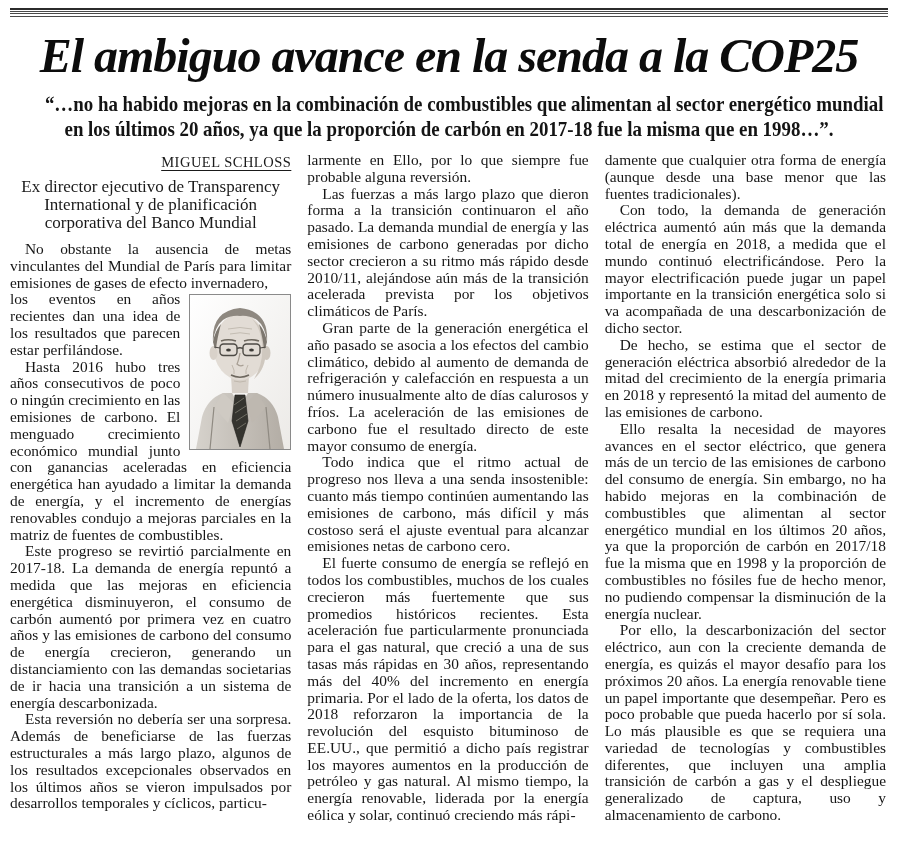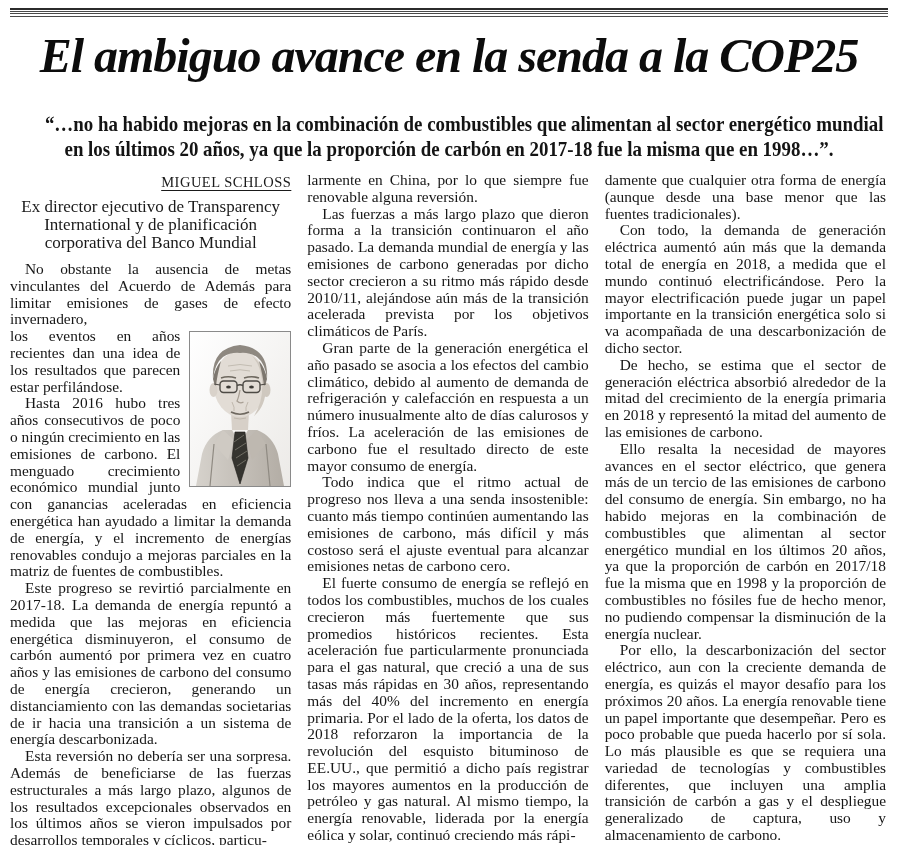--- a/index.html
+++ b/index.html
@@ -34,21 +34,21 @@
     font-family: "Liberation Serif", serif;
     font-style: italic;
     font-weight: 700;
     font-size: 48px;
     line-height: 58px;
     letter-spacing: -1px;
     color: #0c0c0c;
     white-space: nowrap;
   }
   .subhead {
-    margin-top: 27px;
+    margin-top: 7px;
   }
   .subhead-line {
     text-align: center;
     font-size: 21px;
     line-height: 25px;
     font-weight: 600;
     color: #141414;
     white-space: nowrap;
     transform: scaleX(0.90);
     transform-origin: 50% 50%;
@@ -116,21 +116,21 @@
     <div class="subhead-line">“…no ha habido mejoras en la combinación de combustibles que alimentan al sector energético mundial</div>
     <div class="subhead-line">en los últimos 20 años, ya que la proporción de carbón en 2017-18 fue la misma que en 1998…”.</div>
   </div>
 
   <div class="columns">
 
     <div class="column body-text">
       <div class="byline-name">Miguel Schloss</div>
       <div class="byline-affiliation">Ex director ejecutivo de Transparency International y de planificación corporativa del Banco Mundial</div>
 
-      <p class="indent first-body">No obstante la ausencia de metas vinculantes del Acuerdo de Además para limitar emisiones de gases de efecto invernadero,</p>
+      <p class="indent first-body">No obstante la ausencia de metas vinculantes del Mundial de París para limitar emisiones de gases de efecto invernadero,</p>
 
       <div class="photo-float">
         <svg viewBox="0 0 100 154" xmlns="http://www.w3.org/2000/svg">
           <defs>
             <linearGradient id="bgg" x1="0" y1="0" x2="1" y2="1">
               <stop offset="0" stop-color="#ffffff"></stop>
               <stop offset="1" stop-color="#eceae7"></stop>
             </linearGradient>
             <linearGradient id="jak" x1="0" y1="0" x2="1" y2="0">
               <stop offset="0" stop-color="#d6d2cc"></stop>
@@ -184,21 +184,21 @@
         </svg>
       </div>
 
       <p>los eventos en años recientes dan una idea de los resultados que parecen estar perfilándose.</p>
       <p class="indent">Hasta 2016 hubo tres años consecutivos de poco o ningún crecimiento en las emisiones de carbono. El menguado crecimiento económico mundial junto con ganancias aceleradas en eficiencia energética han ayudado a limitar la demanda de energía, y el incremento de energías renovables condujo a mejoras parciales en la matriz de fuentes de combustibles.</p>
       <p class="indent">Este progreso se revirtió parcialmente en 2017-18. La demanda de energía repuntó a medida que las mejoras en eficiencia energética disminuyeron, el consumo de carbón aumentó por primera vez en cuatro años y las emisiones de carbono del consumo de energía crecieron, generando un distanciamiento con las demandas societarias de ir hacia una transición a un sistema de energía descarbonizada.</p>
       <p class="indent">Esta reversión no debería ser una sorpresa. Además de beneficiarse de las fuerzas estructurales a más largo plazo, algunos de los resultados excepcionales observados en los últimos años se vieron impulsados por desarrollos temporales y cíclicos, particu-</p>
     </div>
 
     <div class="column body-text">
-      <p>larmente en China, por lo que siempre fue renovable alguna reversión.</p>
+      <p>larmente en Ello, por lo que siempre fue probable alguna reversión.</p>
       <p class="indent">Las fuerzas a más largo plazo que dieron forma a la transición continuaron el año pasado. La demanda mundial de energía y las emisiones de carbono generadas por dicho sector crecieron a su ritmo más rápido desde 2010/11, alejándose aún más de la transición acelerada prevista por los objetivos climáticos de París.</p>
       <p class="indent">Gran parte de la generación energética el año pasado se asocia a los efectos del cambio climático, debido al aumento de demanda de refrigeración y calefacción en respuesta a un número inusualmente alto de días calurosos y fríos. La aceleración de las emisiones de carbono fue el resultado directo de este mayor consumo de energía.</p>
       <p class="indent">Todo indica que el ritmo actual de progreso nos lleva a una senda insostenible: cuanto más tiempo continúen aumentando las emisiones de carbono, más difícil y más costoso será el ajuste eventual para alcanzar emisiones netas de carbono cero.</p>
       <p class="indent">El fuerte consumo de energía se reflejó en todos los combustibles, muchos de los cuales crecieron más fuertemente que sus promedios históricos recientes. Esta aceleración fue particularmente pronunciada para el gas natural, que creció a una de sus tasas más rápidas en 30 años, representando más del 40% del incremento en energía primaria. Por el lado de la oferta, los datos de 2018 reforzaron la importancia de la revolución del esquisto bituminoso de EE.UU., que permitió a dicho país registrar los mayores aumentos en la producción de petróleo y gas natural. Al mismo tiempo, la energía renovable, liderada por la energía eólica y solar, continuó creciendo más rápi-</p>
     </div>
 
     <div class="column body-text">
       <p>damente que cualquier otra forma de energía (aunque desde una base menor que las fuentes tradicionales).</p>
       <p class="indent">Con todo, la demanda de generación eléctrica aumentó aún más que la demanda total de energía en 2018, a medida que el mundo continuó electrificándose. Pero la mayor electrificación puede jugar un papel importante en la transición energética solo si va acompañada de una descarbonización de dicho sector.</p>
       <p class="indent">De hecho, se estima que el sector de generación eléctrica absorbió alrededor de la mitad del crecimiento de la energía primaria en 2018 y representó la mitad del aumento de las emisiones de carbono.</p>

